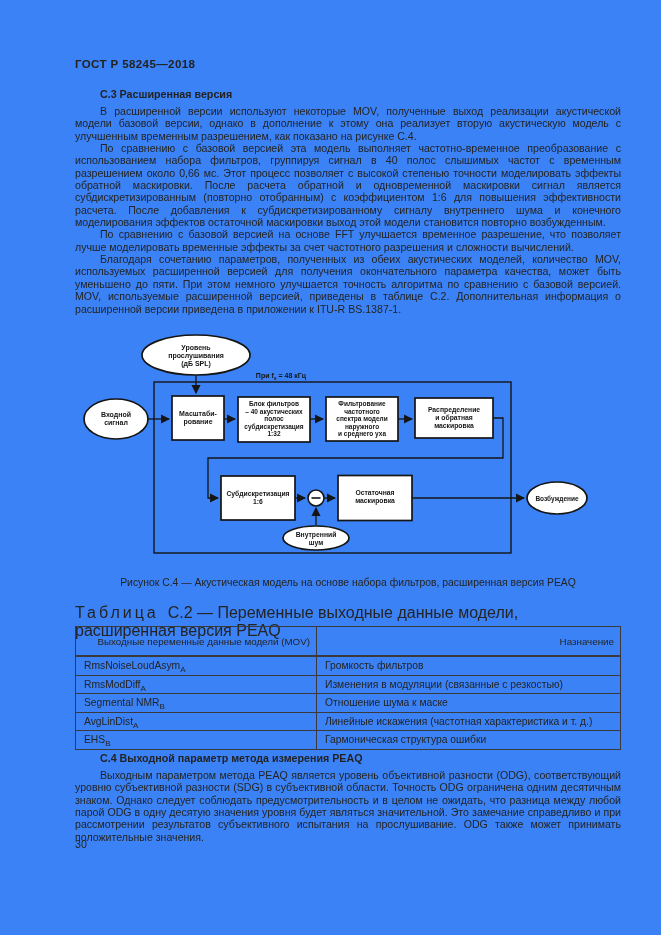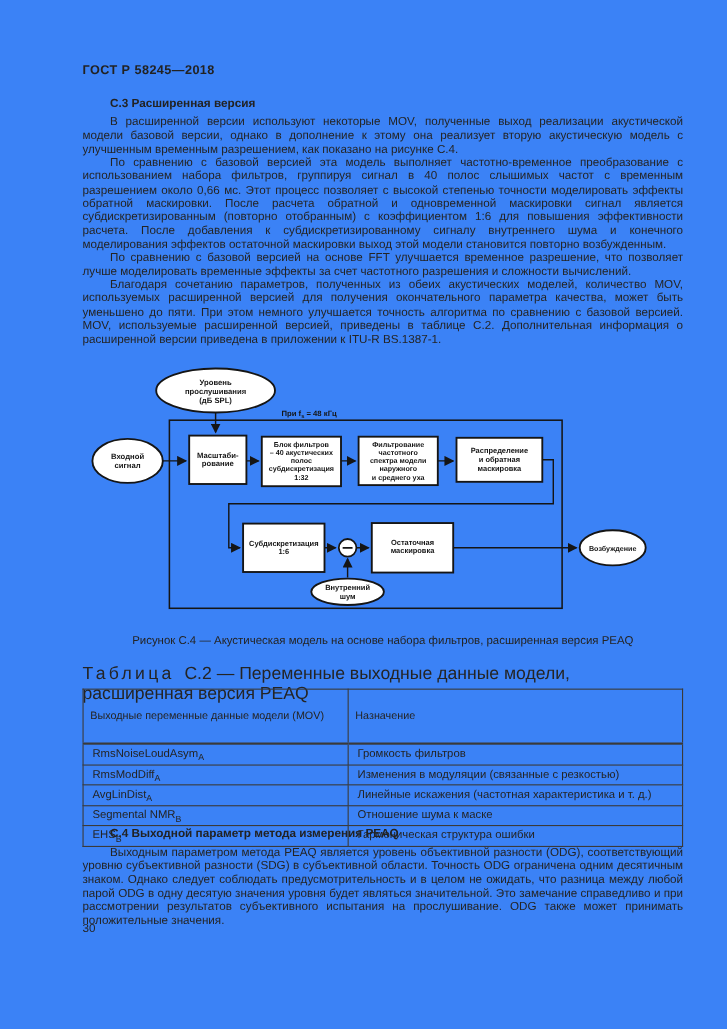--- a/index.html
+++ b/index.html
@@ -32,21 +32,21 @@
   }
   .tbl-caption .spaced{letter-spacing:3px;}
   .mov-table{
     position:absolute;left:75px;top:626px;width:546px;
     border-collapse:collapse;table-layout:fixed;
   }
   .mov-table th,.mov-table td{
     border:1px solid #3a3a3a;font-weight:normal;color:#242424;
   }
   .mov-table th{
-    height:24px;font-size:9.8px;text-align:left;vertical-align:middle;padding:12px 6px;
+    height:24px;font-size:9.8px;text-align:right;vertical-align:middle;padding:2px 6px;
   }
   .mov-table thead th{border-bottom:2px solid #3a3a3a;border-top:1.5px solid #3a3a3a;}
   .mov-table td{
     height:17.5px;font-size:10.3px;vertical-align:middle;padding:0 0 0 8px;
   }
   .mov-table .col1{width:228px;}
   .mov-table sub{font-size:8px;line-height:0;}
   .page-number{
     position:absolute;left:75px;top:838px;font-size:10.6px;color:#242424;
   }
@@ -167,26 +167,26 @@
     <tbody>
       <tr>
         <td class="col1"><span>RmsNoiseLoudAsym</span><sub>A</sub></td>
         <td>Громкость фильтров</td>
       </tr>
       <tr>
         <td class="col1"><span>RmsModDiff</span><sub>A</sub></td>
         <td>Изменения в модуляции (связанные с резкостью)</td>
       </tr>
       <tr>
+        <td class="col1"><span>Segmental NMR</span><sub>B</sub></td>
+        <td>Отношение шума к маске</td>
+      </tr>
+      <tr>
         <td class="col1"><span>AvgLinDist</span><sub>A</sub></td>
         <td>Линейные искажения (частотная характеристика и т. д.)</td>
-      </tr>
-      <tr>
-        <td class="col1"><span>Segmental NMR</span><sub>B</sub></td>
-        <td>Отношение шума к маске</td>
       </tr>
       <tr>
         <td class="col1"><span>EHS</span><sub>B</sub></td>
         <td>Гармоническая структура ошибки</td>
       </tr>
     </tbody>
   </table>
 
   <div class="textcol sec-c4">
     <p class="sec-heading">С.4 Выходной параметр метода измерения PEAQ</p>

